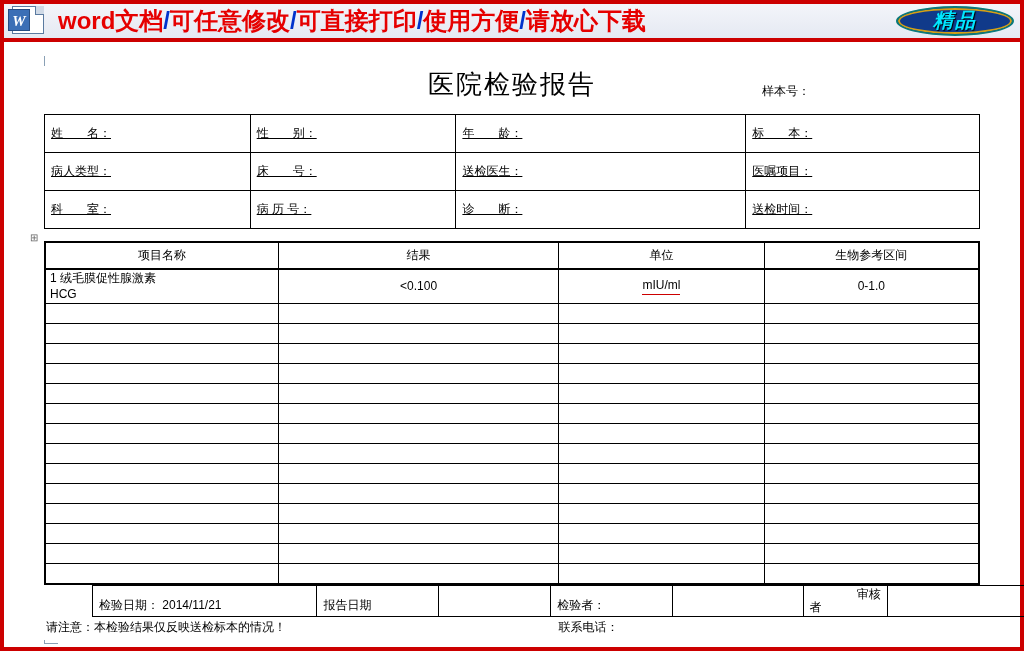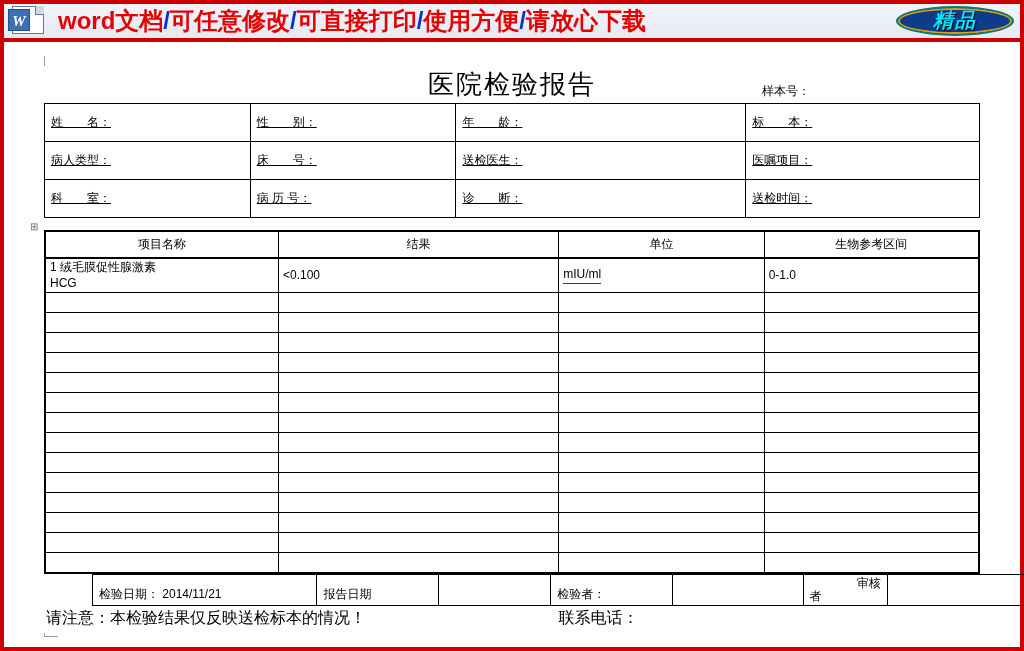--- a/index.html
+++ b/index.html
@@ -73,21 +73,21 @@
   }
 
   .page-area {
     padding: 14px 40px 8px 40px;
   }
   .crop {
     border-left: 1px solid #8aa0b5;
   }
   .title-row {
     display: flex; align-items: flex-end; justify-content: center;
-    position: relative; height: 36px; margin-bottom: 1px; text-align: right;
+    position: relative; height: 36px; margin-bottom: 12px; text-align: right;
   }
   .doc-title {
     font-size: 26px; font-weight: 500;
     letter-spacing: 2px;
   }
   .sample-label {
     position: absolute; right: 170px; bottom: 2px;
     font-size: 12px;
   }
 
@@ -115,38 +115,38 @@
   .results-table th {
     border-left: 1px solid #000;
     border-right: 1px solid #000;
     border-bottom: 2px solid #000;
     padding: 4px 8px;
     font-weight: normal;
     text-align: center;
   }
   .results-table td {
     border: 1px solid #000;
-    text-align: left;
+    text-align: center;
     height: 20px;
     padding: 1px 4px;
     line-height: 1.3;
   }
   .results-table td:first-child { text-align: left; }
   .underline-red { border-bottom: 1px solid #c00; display: inline-block; }
 
   .footer-table { border: 1px solid #000; border-top: none; margin-left: 48px; }
   .footer-table td {
     border: 1px solid #000;
     padding: 2px 6px;
     height: 30px;
     font-size: 12px;
     vertical-align: bottom;
   }
   .footer-note {
-    font-size: 16px;
+    font-size: 12px;
     padding: 2px 2px;
     display: flex;
   }
   .footer-note .note { flex: 0 0 55%; }
   .crop-bottom {
     height: 4px; border-left: 1px solid #8aa0b5; border-bottom: 1px solid #8aa0b5;
     width: 14px; margin-top: 2px;
   }
 </style>
 </head>

